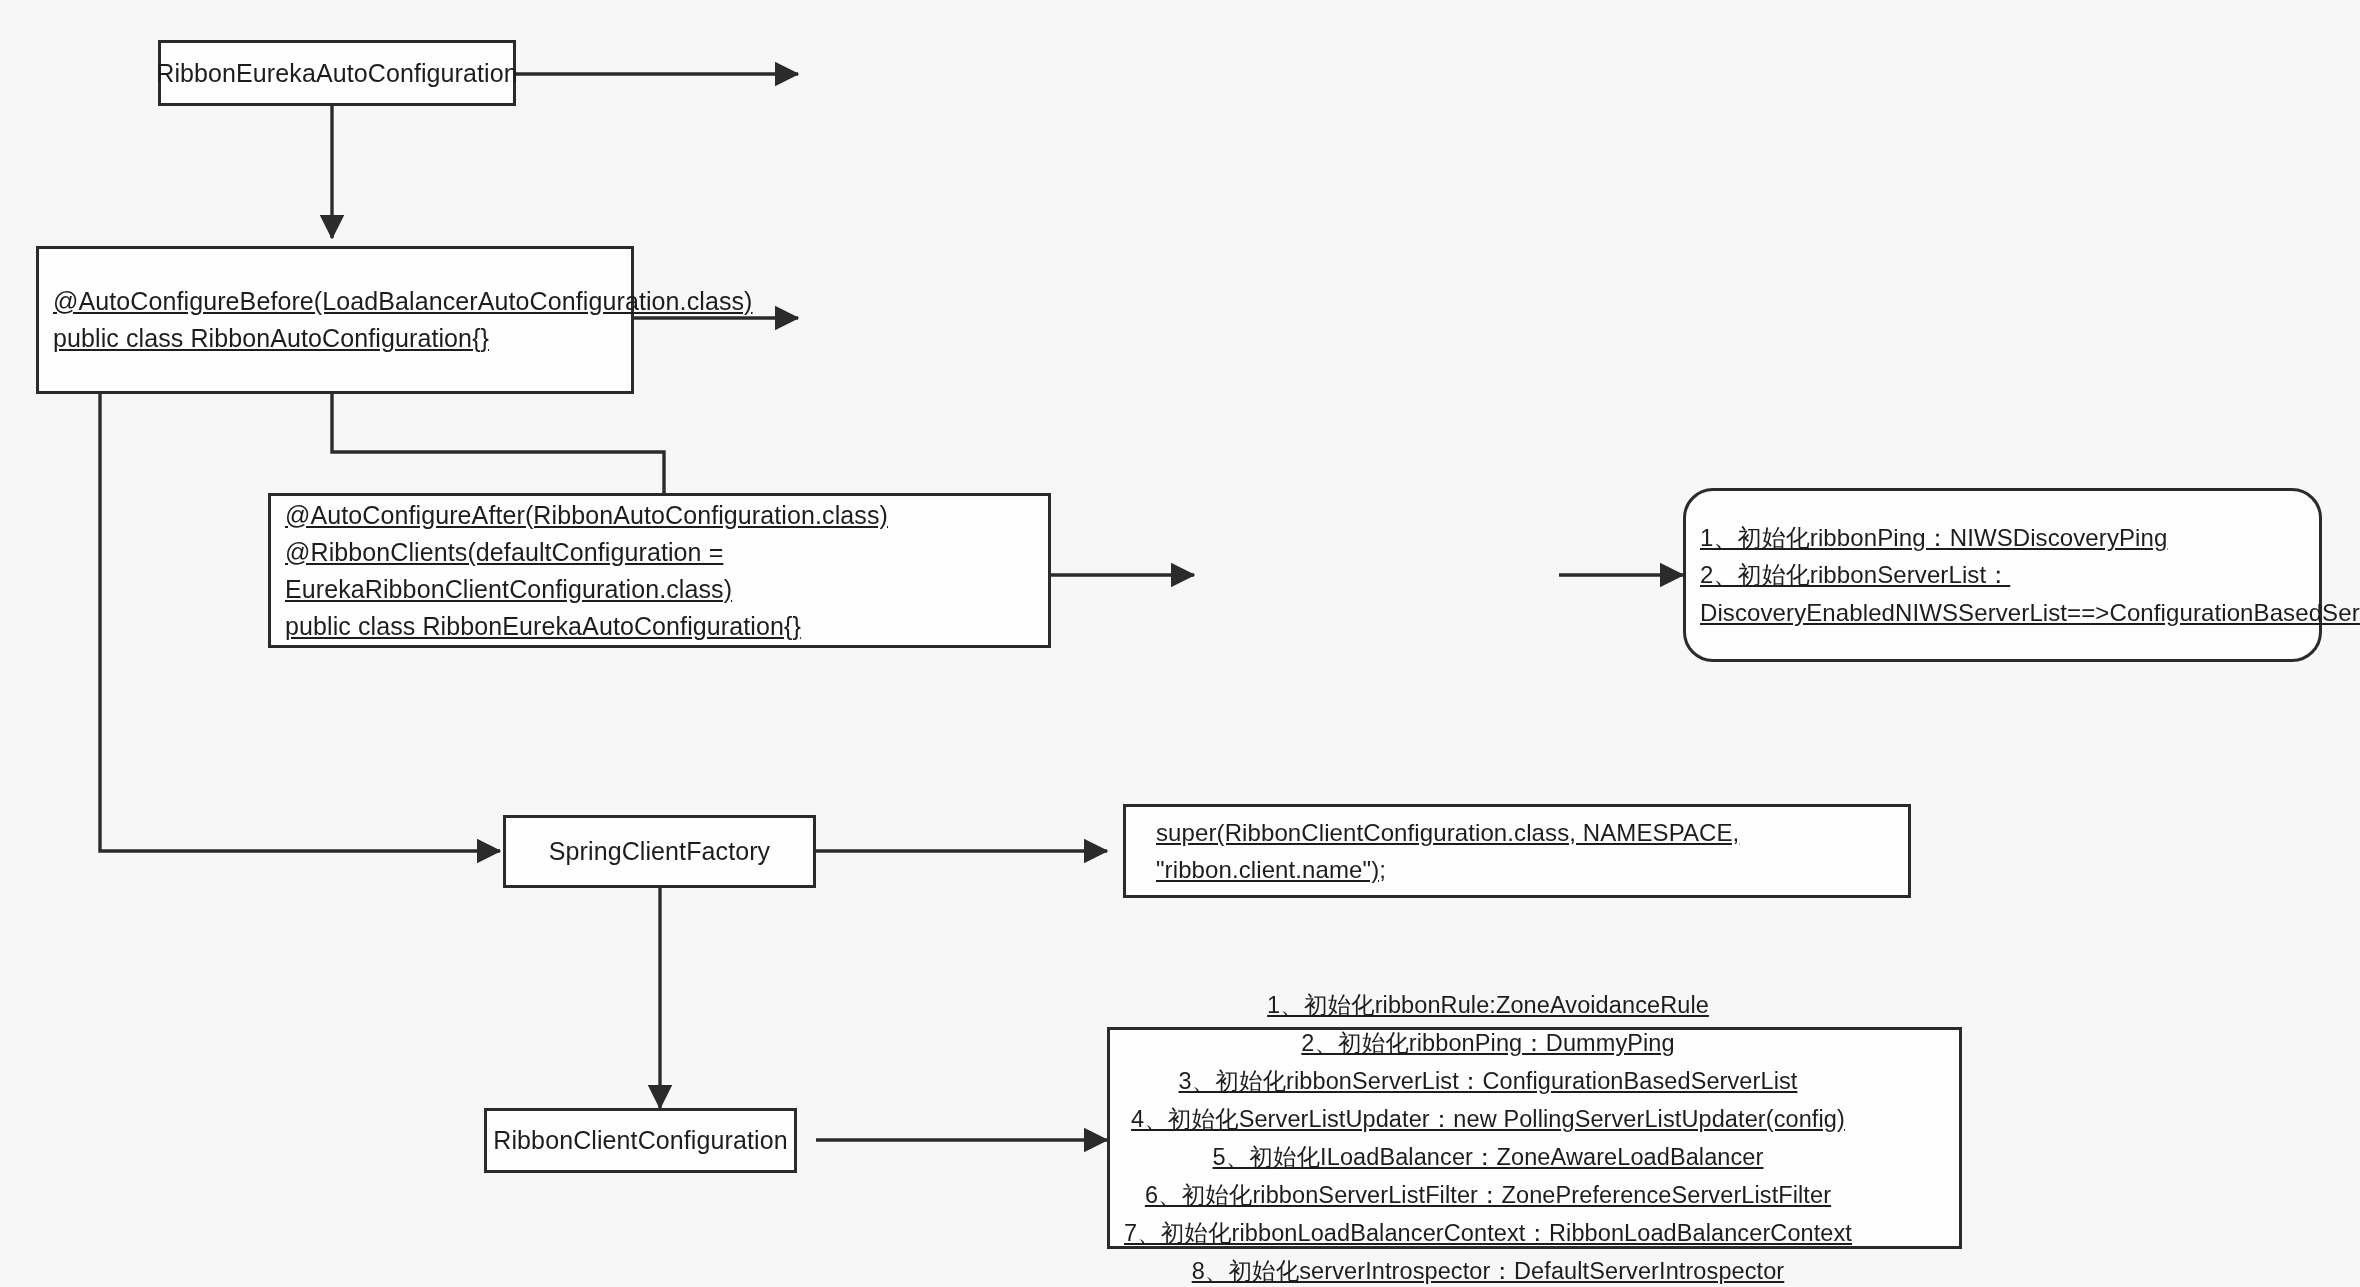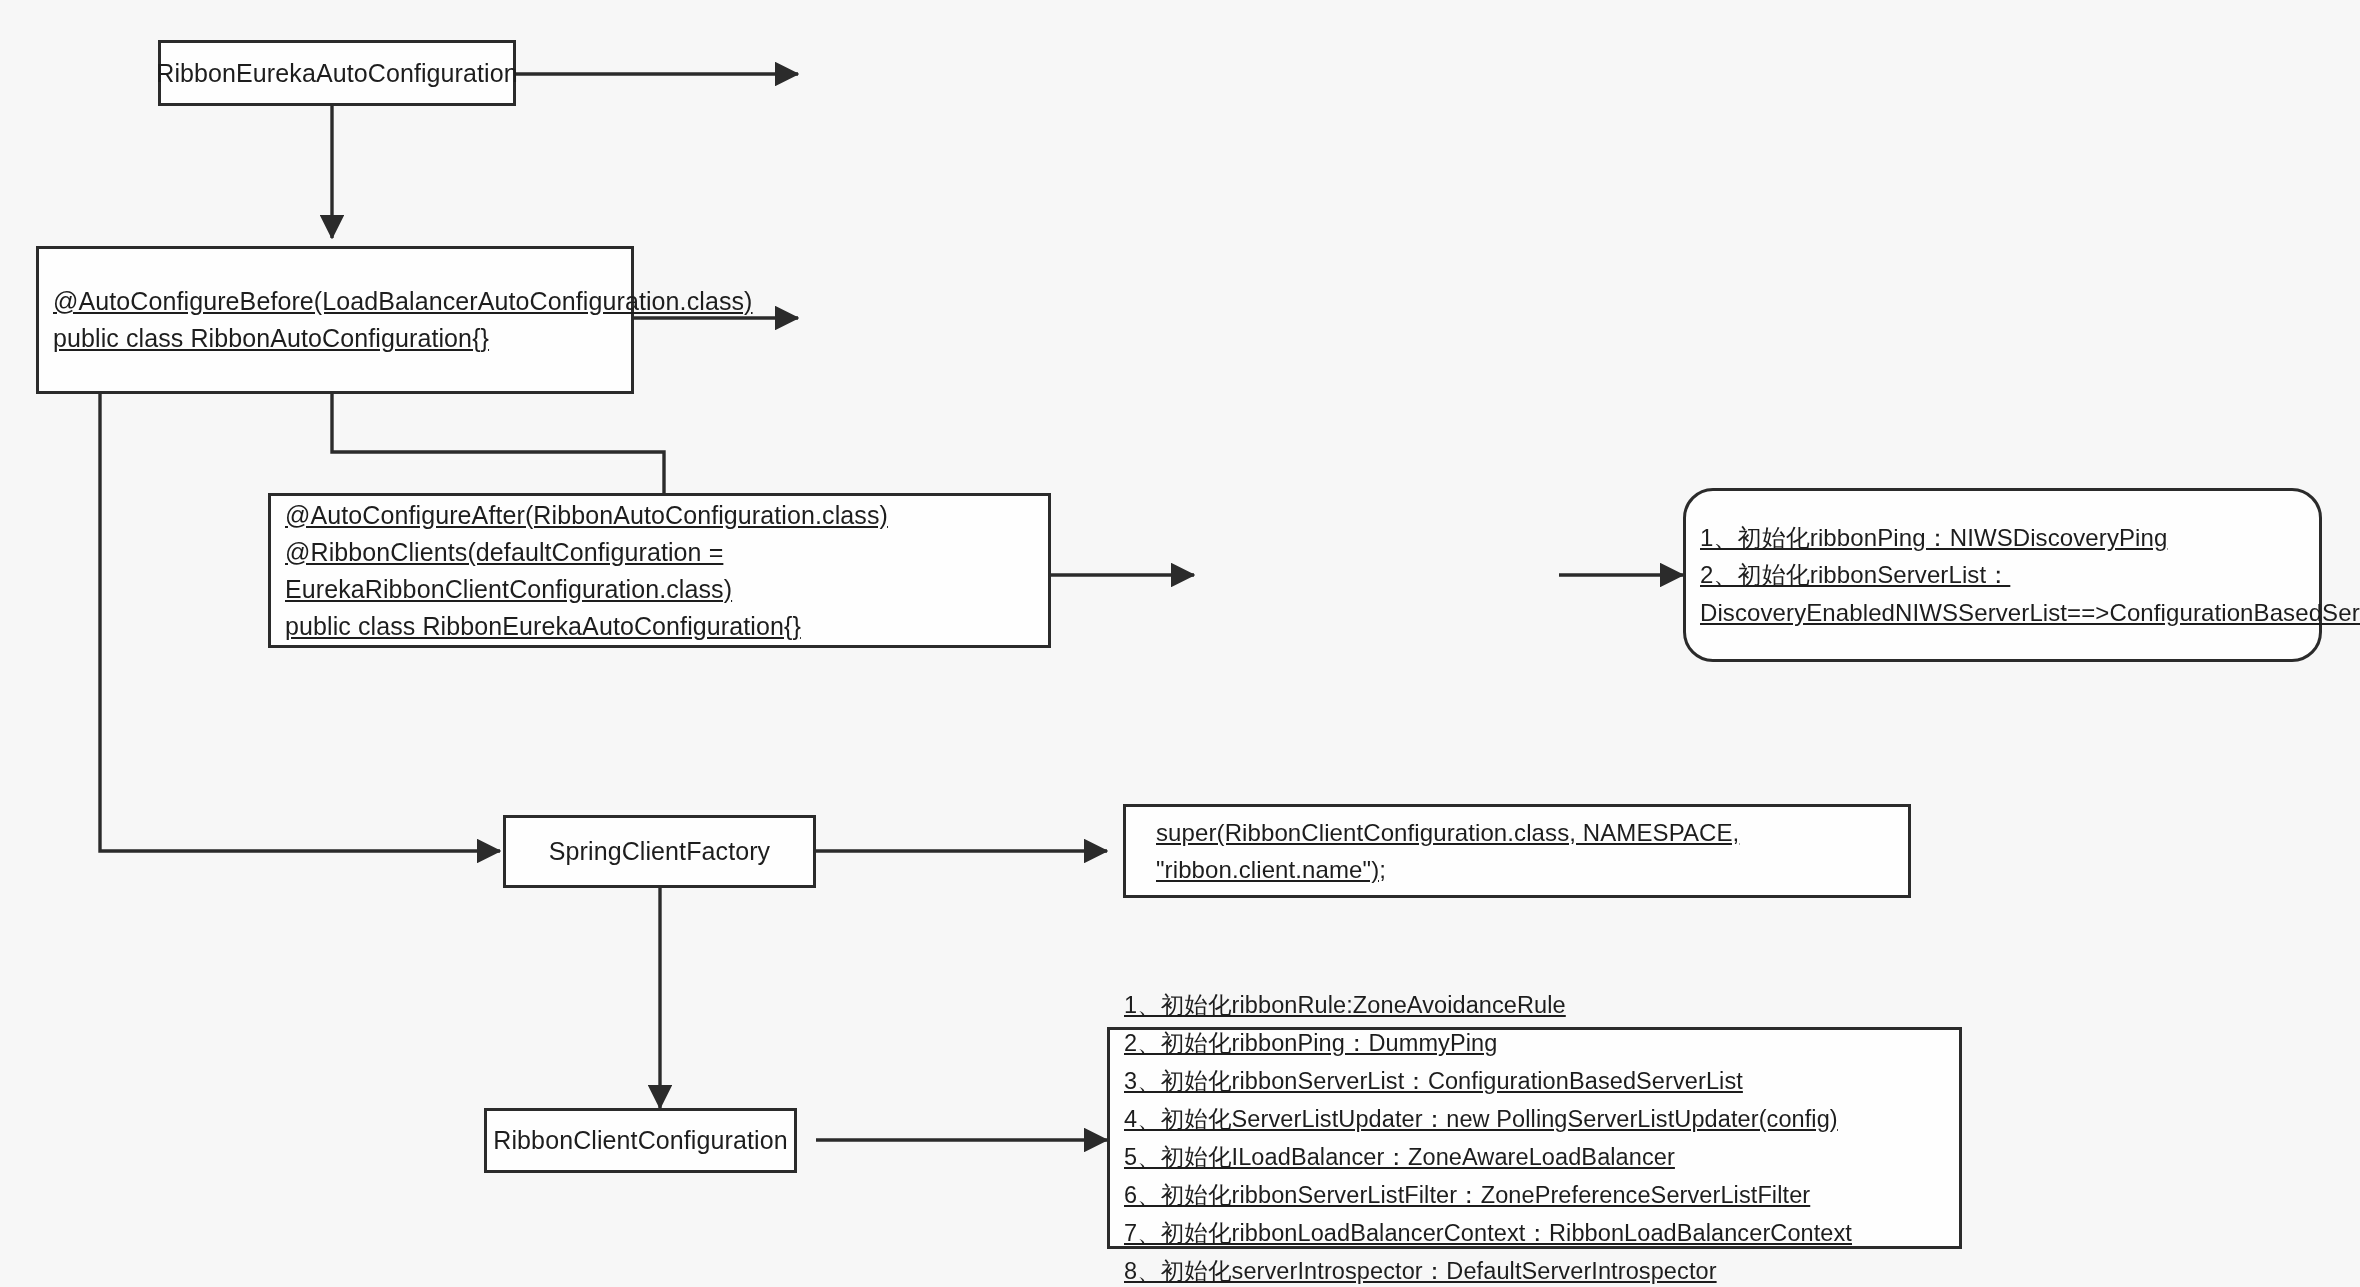--- a/index.html
+++ b/index.html
@@ -131,21 +131,21 @@
   </div>
 
   <div class="node left pad-more" style="left:1107px; top:804px; width:788px; height:94px;margin-left:16px;">
     <span class="node-text small">super(RibbonClientConfiguration.class, NAMESPACE, "ribbon.client.name");</span>
   </div>
 
   <div class="node center" style="left:484px; top:1108px; width:313px; height:65px;">
     <span class="node-text">RibbonClientConfiguration</span>
   </div>
 
-  <div class="node left" style="left:1107px; top:1027px; width:855px; height:222px;">
+  <div class="node left" style="left:1107px; top:1027px; width:855px; height:222px;text-align:center;">
     <span class="node-text list">1、初始化ribbonRule:ZoneAvoidanceRule
 2、初始化ribbonPing：DummyPing
 3、初始化ribbonServerList：ConfigurationBasedServerList
 4、初始化ServerListUpdater：new PollingServerListUpdater(config)
 5、初始化ILoadBalancer：ZoneAwareLoadBalancer
 6、初始化ribbonServerListFilter：ZonePreferenceServerListFilter
 7、初始化ribbonLoadBalancerContext：RibbonLoadBalancerContext
 8、初始化serverIntrospector：DefaultServerIntrospector</span>
   </div>
 

